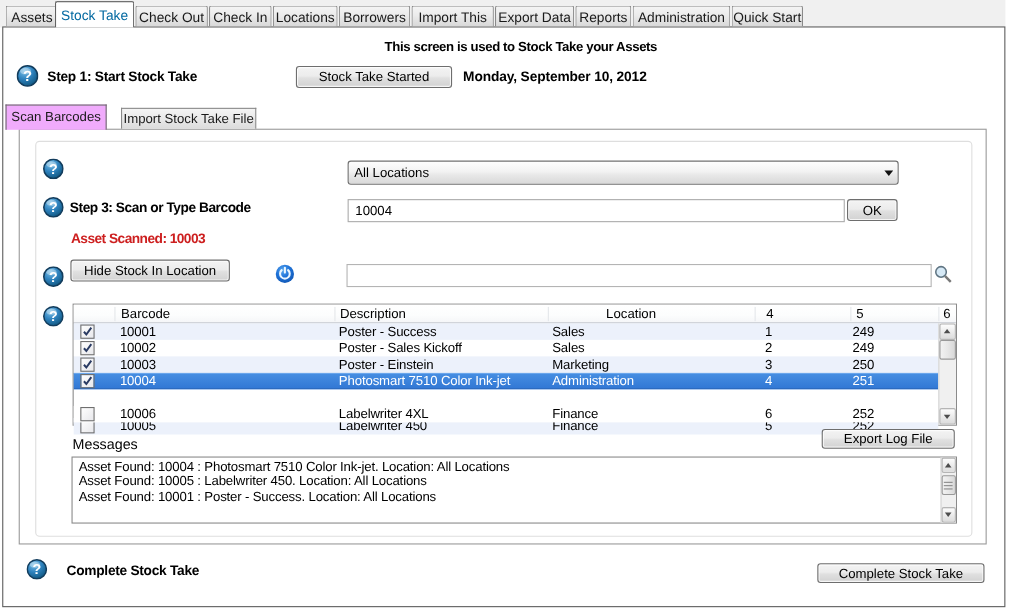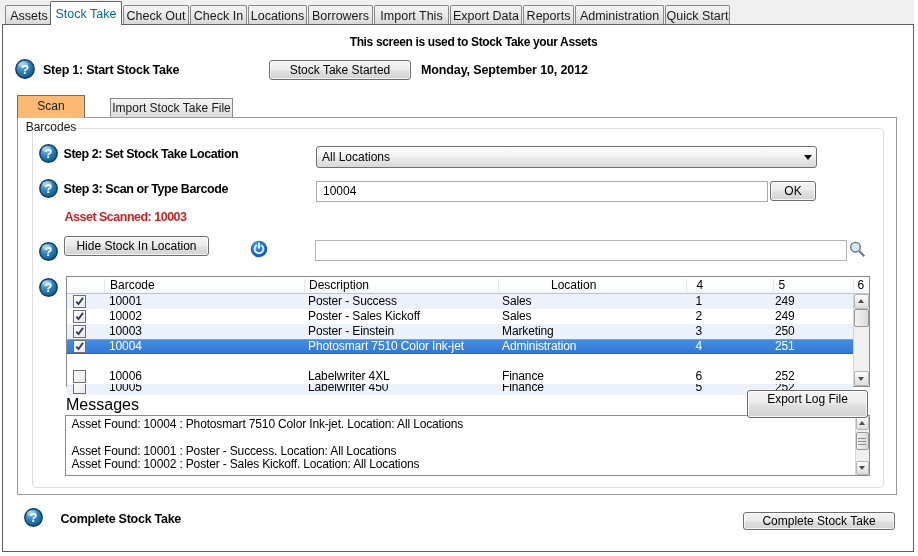--- a/index.html
+++ b/index.html
@@ -52,30 +52,29 @@
         <circle cx="10" cy="10" r="9.2" fill="url(#hg)" stroke="#123c5c" stroke-width="1.4"></circle>
         <ellipse cx="8.2" cy="5.6" rx="5" ry="3" fill="#ffffff" opacity="0.35"></ellipse>
         <text x="10" y="14.6" font-size="13.5" font-weight="bold" fill="#fff" text-anchor="middle" font-family="Liberation Sans">?</text>
       </svg></div>
   <div class="steptext" style="left:43px;top:63px;letter-spacing:-0.25px;">Step 1: Start Stock Take</div>
   <div class="btn" style="left:269px;top:60px;width:142px;height:20px;line-height:18px;">Stock Take Started</div>
   <div class="steptext" style="left:421px;top:63px;letter-spacing:-0.12px;">Monday, September 10, 2012</div>
 
   <div class="abs" style="left:17px;top:117px;width:880px;height:378px;border:1px solid #9a9a9a;box-sizing:border-box;z-index:2;background:#fff;"></div>
   <div class="tab2" style="left:110px;top:98px;width:123px;height:19px;background:linear-gradient(#f4f4f4,#e9e9e9 50%,#dcdcdc);border:1px solid #898989;border-bottom:none;line-height:19px;z-index:3;">Import Stock Take File</div>
-  <div class="tab2" style="left:17px;top:95px;width:68px;height:23px;background:#fdba74;border:1px solid #6e6e6e;border-bottom:none;line-height:21px;z-index:4;">Scan Barcodes</div>
+  <div class="tab2" style="left:5px;top:95px;width:92px;height:23px;background:#f0abfc;border:1px solid #6e6e6e;border-bottom:none;line-height:21px;z-index:4;">Scan Barcodes</div>
 
   <div class="abs" style="left:32px;top:128px;width:852px;height:360px;border:1px solid #dedede;border-radius:4px;box-sizing:border-box;z-index:3;background:#fff;"></div>
 
   <div class="hicon" id="h2" style="left:38.5px;top:144px;"><svg width="19" height="19">
         <circle cx="9.5" cy="9.5" r="8.7" fill="url(#hg)" stroke="#123c5c" stroke-width="1.4"></circle>
         <ellipse cx="7.8" cy="5.4" rx="4.7" ry="2.8" fill="#ffffff" opacity="0.35"></ellipse>
         <text x="9.5" y="14" font-size="13" font-weight="bold" fill="#fff" text-anchor="middle" font-family="Liberation Sans">?</text>
       </svg></div>
-  <div class="steptext" style="left:63.5px;top:147px;letter-spacing:-0.45px;">Step 2: Set Stock Take Location</div>
   <div class="abs" style="left:316px;top:146px;width:501px;height:22px;box-sizing:border-box;border:1px solid #707070;border-radius:3px;background:linear-gradient(#fdfdfd,#f2f2f2 45%,#e8e8e8 60%,#d9d9d9);z-index:5;"></div>
   <div class="abs" style="left:322px;top:150px;font-size:12px;z-index:6;">All Locations</div>
   <div class="abs" style="left:804px;top:154.5px;width:0;height:0;border-left:4.5px solid transparent;border-right:4.5px solid transparent;border-top:5.5px solid #111;z-index:6;"></div>
 
   <div class="hicon" id="h3" style="left:38.5px;top:178.5px;"><svg width="19" height="19">
         <circle cx="9.5" cy="9.5" r="8.7" fill="url(#hg)" stroke="#123c5c" stroke-width="1.4"></circle>
         <ellipse cx="7.8" cy="5.4" rx="4.7" ry="2.8" fill="#ffffff" opacity="0.35"></ellipse>
         <text x="9.5" y="14" font-size="13" font-weight="bold" fill="#fff" text-anchor="middle" font-family="Liberation Sans">?</text>
       </svg></div>
   <div class="steptext" style="left:63.5px;top:182px;letter-spacing:-0.42px;">Step 3: Scan or Type Barcode</div>
@@ -194,26 +193,26 @@
       </div>
 <div class="abs" style="left:786.5px;top:17px;width:16px;height:92.5px;background:#f0f0f0;border-left:1px solid #d5d5d5;box-sizing:border-box;">
  <div class="abs" style="left:0;top:0;width:15px;height:15px;background:linear-gradient(#fdfdfd,#ececec 50%,#dcdcdc);border:1px solid #b5b5b5;border-radius:2px;box-sizing:border-box;"></div>
  <div class="abs" style="left:4px;top:5.5px;width:0;height:0;border-left:3.5px solid transparent;border-right:3.5px solid transparent;border-bottom:4.5px solid #4d4d4d;"></div>
  <div class="abs" style="left:0;top:15.5px;width:15px;height:18px;background:linear-gradient(90deg,#f2f2f2,#e7e7e7 50%,#d8d8d8);border:1px solid #989898;border-radius:2px;box-sizing:border-box;"></div>
  <div class="abs" style="left:0;top:77.5px;width:15px;height:15px;background:linear-gradient(#fdfdfd,#ececec 50%,#dcdcdc);border:1px solid #b5b5b5;border-radius:2px;box-sizing:border-box;"></div>
  <div class="abs" style="left:4px;top:83px;width:0;height:0;border-left:3.5px solid transparent;border-right:3.5px solid transparent;border-top:4.5px solid #4d4d4d;"></div>
 </div>
     </div>
 
-  <div class="abs" style="left:66px;top:396px;font-size:16px;z-index:5;">Messages</div>
-  <div class="btn" style="left:747px;top:390px;width:121px;height:28px;line-height:16px;">Export Log File</div>
+  <div class="abs" style="left:66px;top:396px;font-size:13px;z-index:5;">Messages</div>
+  <div class="btn" style="left:747px;top:390px;width:121px;height:18px;line-height:16px;">Export Log File</div>
   <div id="list" class="abs" style="left:64.5px;top:414.5px;width:805px;height:61px;border:1px solid #8a8a8a;box-sizing:border-box;background:#fff;z-index:5;font-size:12px;">
       <div class="abs" style="left:6px;top:2px;line-height:13.6px;white-space:nowrap;letter-spacing:-0.15px;">Asset Found: 10004 : Photosmart 7510 Color Ink-jet. Location: All Locations</div>
+      <div class="abs" style="left:6px;top:15.6px;line-height:13.6px;white-space:nowrap;letter-spacing:-0.15px;">Asset Found: 10005 : Labelwriter 450. Location: All Locations</div>
       <div class="abs" style="left:6px;top:29.2px;line-height:13.6px;white-space:nowrap;letter-spacing:-0.15px;">Asset Found: 10001 : Poster - Success. Location: All Locations</div>
-      <div class="abs" style="left:6px;top:42.8px;line-height:13.6px;white-space:nowrap;letter-spacing:-0.15px;">Asset Found: 10002 : Poster - Sales Kickoff. Location: All Locations</div>
 <div class="abs" style="left:789px;top:0px;width:14.5px;height:59px;background:#f0f0f0;border-left:1px solid #d5d5d5;box-sizing:border-box;">
  <div class="abs" style="left:0;top:0;width:13.5px;height:14px;background:linear-gradient(#fdfdfd,#ececec 50%,#dcdcdc);border:1px solid #b5b5b5;border-radius:2px;box-sizing:border-box;"></div>
  <div class="abs" style="left:3.2px;top:5px;width:0;height:0;border-left:3.5px solid transparent;border-right:3.5px solid transparent;border-bottom:4.5px solid #4d4d4d;"></div>
  <div class="abs" style="left:0;top:16px;width:13.5px;height:18px;background:linear-gradient(90deg,#f2f2f2,#e7e7e7 50%,#d8d8d8);border:1px solid #989898;border-radius:2px;box-sizing:border-box;"></div>
  <div class="abs" style="left:2.5px;top:22px;width:8px;height:1.5px;background:#8a8a8a;"></div>
  <div class="abs" style="left:2.5px;top:25px;width:8px;height:1.5px;background:#8a8a8a;"></div>
  <div class="abs" style="left:2.5px;top:28px;width:8px;height:1.5px;background:#8a8a8a;"></div>
  <div class="abs" style="left:0;top:45px;width:13.5px;height:14px;background:linear-gradient(#fdfdfd,#ececec 50%,#dcdcdc);border:1px solid #b5b5b5;border-radius:2px;box-sizing:border-box;"></div>
  <div class="abs" style="left:3.2px;top:50px;width:0;height:0;border-left:3.5px solid transparent;border-right:3.5px solid transparent;border-top:4.5px solid #4d4d4d;"></div>
 </div>

